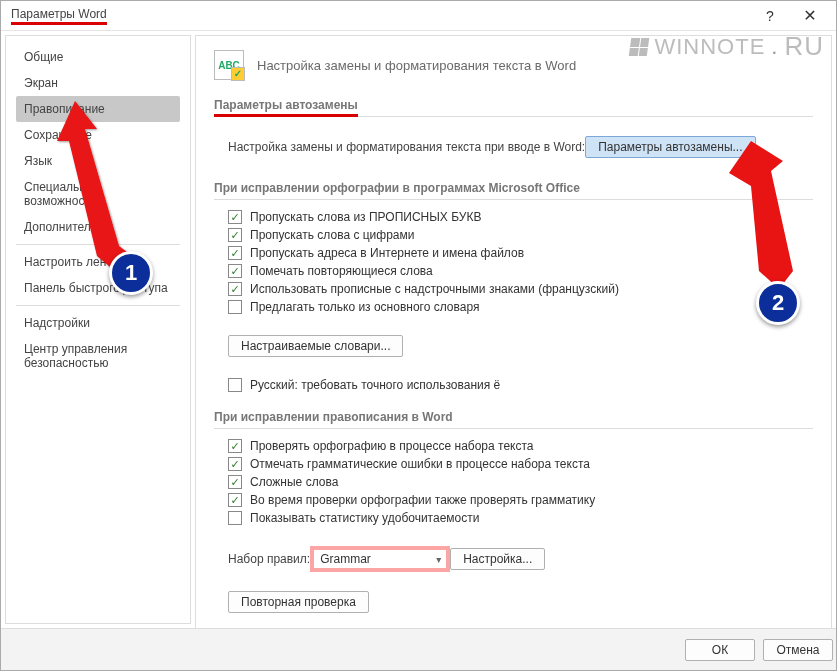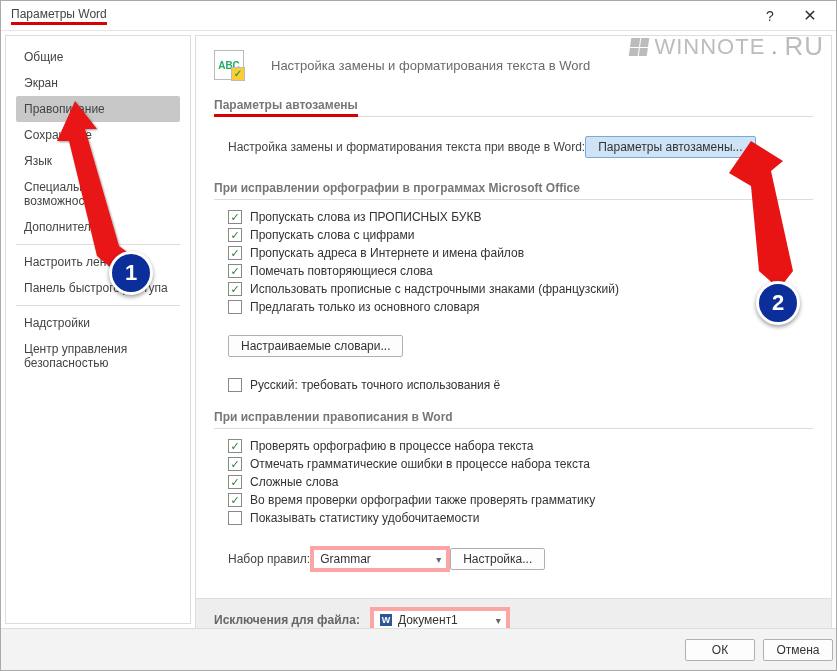--- a/index.html
+++ b/index.html
@@ -79,21 +79,21 @@
     position: relative;
   }
   .content-inner {
     border: 1px solid #ddd;
     margin: -10px -14px -4px -14px;
     padding: 14px 18px 8px 18px;
   }
   .heading-row {
     display: flex;
     align-items: center;
-    gap: 27px;
+    gap: 13px;
     margin-bottom: 14px;
   }
   .heading-icon {
     width: 30px; height: 30px;
     background: #fff;
     border: 1px solid #bbb;
     display:flex; align-items:center; justify-content:center;
     color:#2a6; font-weight:bold; font-size:10px;
     position: relative;
   }
@@ -346,20 +346,23 @@
           <span>Показывать статистику удобочитаемости</span>
         </div>
 
         <div class="row">
           <span class="lbl">Набор правил:</span>
           <span class="select">
               <span>Grammar</span>
             </span>
           <button class="btn">Настройка...</button>
         </div>
+        <div class="row">
+            <button class="btn">Повторная проверка</button>
+          </div>
 
         <div class="gray-strip">
           <span class="lbl" style="font-weight:600;color:#666">Исключения для файла:</span>
           <span class="select wdoc">
               <span>Документ1</span>
             </span>
         </div>
 
       </div>
     </div>

